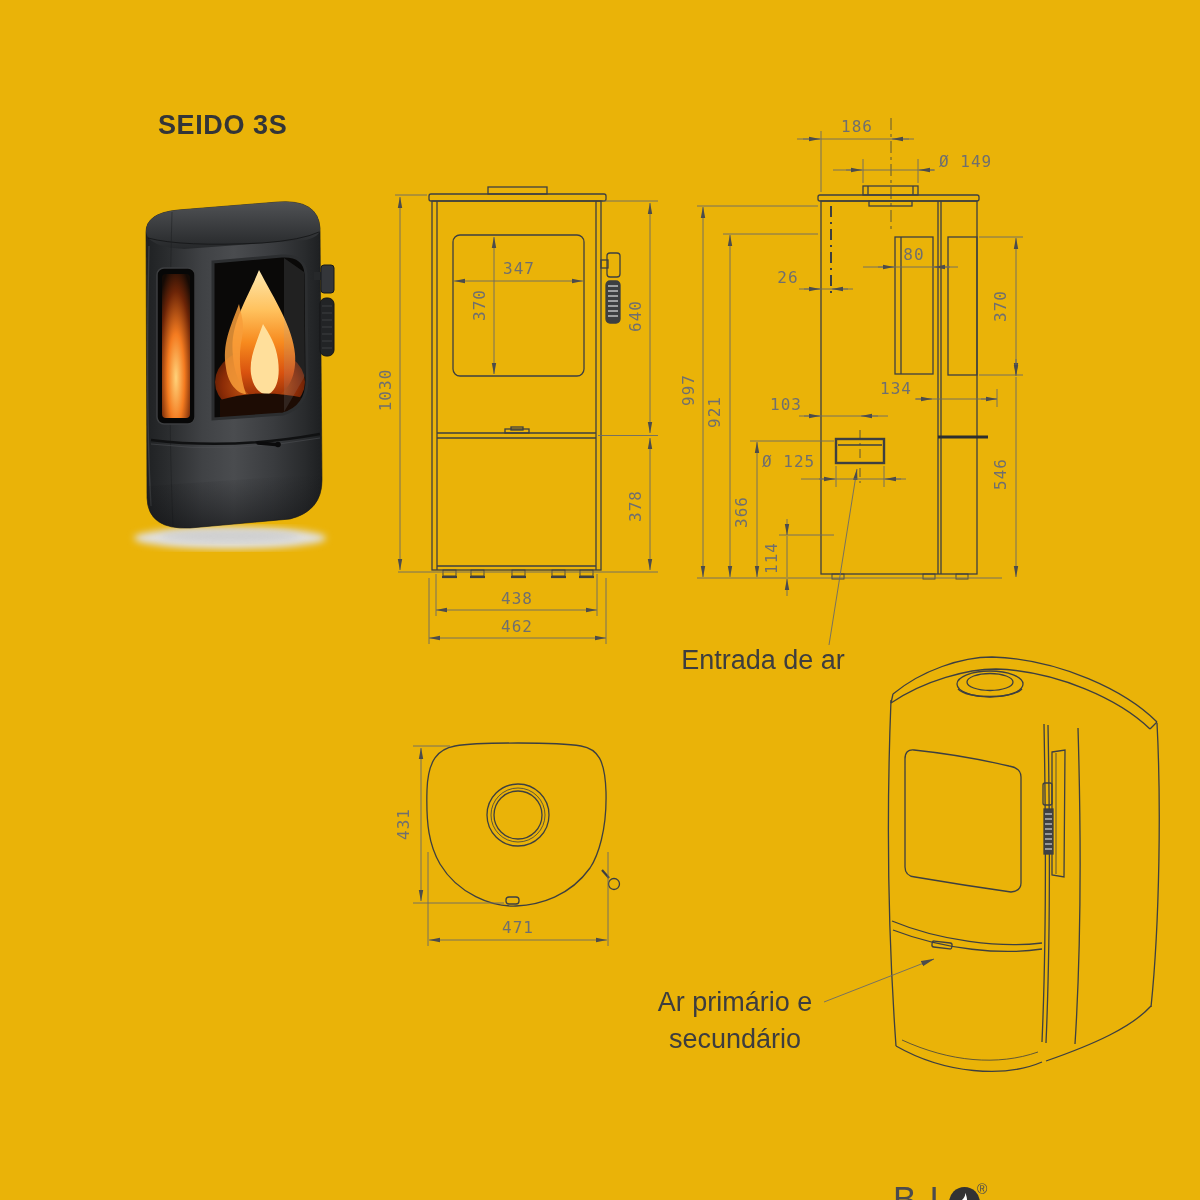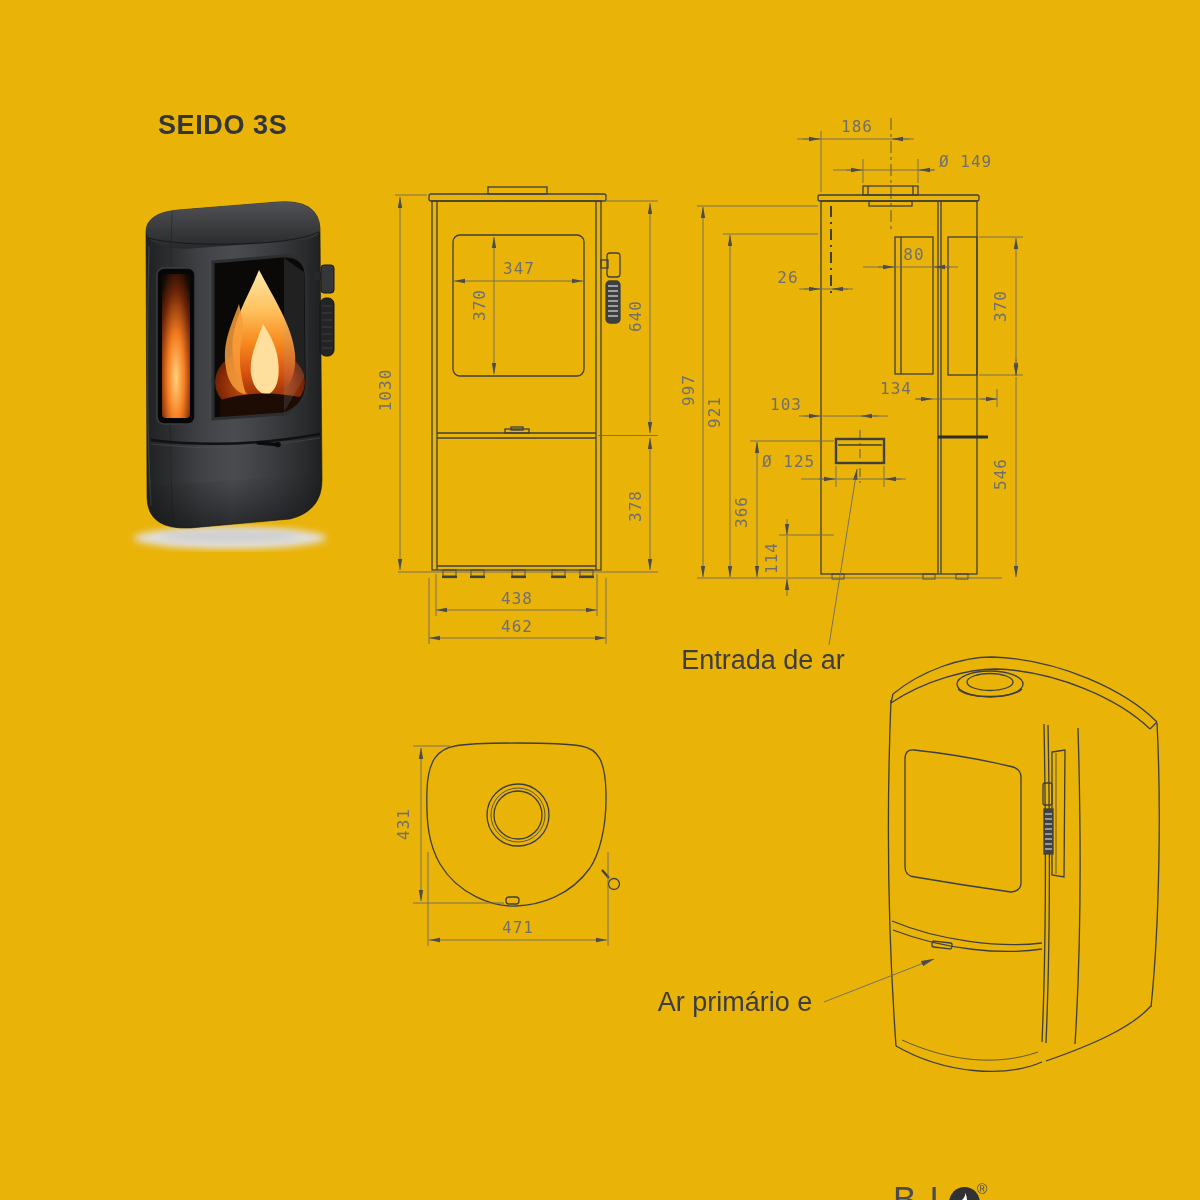--- a/index.html
+++ b/index.html
@@ -361,20 +361,21 @@
       <rect x="932" y="942" width="20" height="6" rx="2" transform="rotate(7 942 945)"></rect>
     </g>
     <line x1="824" y1="1002" x2="934" y2="959" class="dl" marker-end="url(#pvA)"></line>
   </svg>
 
   <div class="abs ann ann-air">
     <div>Entrada de ar</div>
   </div>
   <div class="abs ann ann-primary">
     <div>Ar primário e</div>
+    <div>secundário</div>
   </div>
 
   <div class="abs logo">
     <span>BI</span>
     <svg width="33" height="33" viewBox="0 0 33 33">
       <circle cx="16.5" cy="16.5" r="15.5" fill="#323234"></circle>
       <path d="M17.1 6.8c.5 3.2-1.2 5-3.1 7.1-1.7 2-2.7 3.6-2.7 5.8 0 3.3 2.6 5.7 5.9 5.7s5.9-2.4 5.9-5.7c0-1.8-.8-3.3-1.8-4.7-.4 1.3-1.3 2.2-2.5 2.6.8-3.6-.1-7.8-1.7-10.8z" fill="#ffffff"></path>
     </svg>
     <span class="reg">®</span>
   </div>

